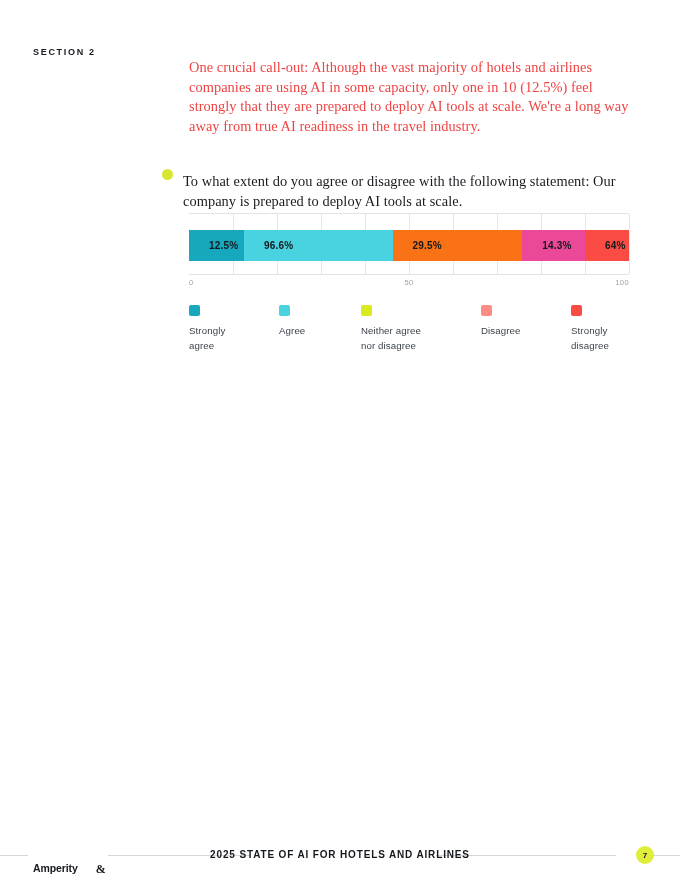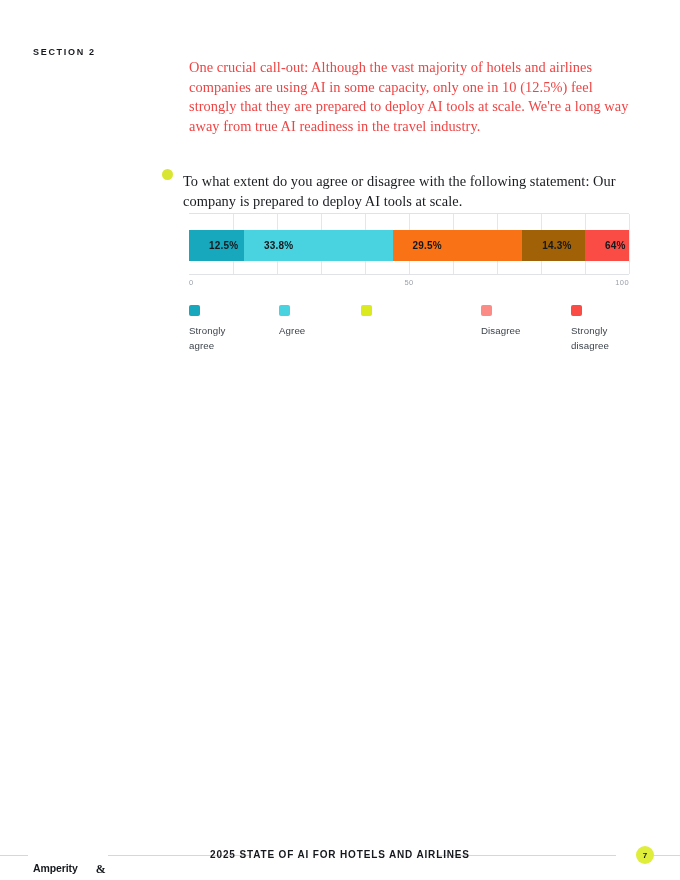--- a/index.html
+++ b/index.html
@@ -255,26 +255,26 @@
       <div class="gridline" style="left:70%"></div>
       <div class="gridline" style="left:80%"></div>
       <div class="gridline" style="left:90%"></div>
       <div class="gridline" style="left:100%"></div>
 
       <div class="bar" id="stacked-bar">
           <div class="seg" style="width: 12.5%; background: rgb(23, 168, 189);">
             <span class="seg-label">12.5%</span>
           </div>
           <div class="seg" style="width: 33.8%; background: rgb(73, 211, 224);">
-            <span class="seg-label">33.8%</span>
+            <span class="seg-label">96.6%</span>
           </div>
           <div class="seg" style="width: 29.5%; background: #f97316;">
             <span class="seg-label">29.5%</span>
           </div>
-          <div class="seg" style="width: 14.3%; background: #a16207;">
+          <div class="seg" style="width: 14.3%; background: #ec4899;">
             <span class="seg-label">14.3%</span>
           </div>
           <div class="seg" style="width: 10%; background: rgb(251, 75, 69);">
             <span class="seg-label">64%</span>
           </div>
         </div>
     </div>
 
     <div class="axis">
       <span class="tick t0">0</span>
@@ -287,20 +287,21 @@
       <div class="legend-item" style="left: 0px;">
         <div class="legend-swatch" style="background: rgb(23, 168, 189);"></div>
         <div class="legend-text">Strongly<br>agree</div>
       </div>
       <div class="legend-item" style="left: 90px;">
         <div class="legend-swatch" style="background: rgb(73, 211, 224);"></div>
         <div class="legend-text">Agree</div>
       </div>
       <div class="legend-item" style="left: 172px;">
         <div class="legend-swatch" style="background: rgb(219, 233, 31);"></div>
+        <div class="legend-text">Neither agree<br>nor disagree</div>
       </div>
       <div class="legend-item" style="left: 292px;">
         <div class="legend-swatch" style="background: rgb(252, 139, 133);"></div>
         <div class="legend-text">Disagree</div>
       </div>
       <div class="legend-item" style="left: 382px;">
         <div class="legend-swatch" style="background: rgb(251, 75, 69);"></div>
         <div class="legend-text">Strongly<br>disagree</div>
       </div>
     </div>

